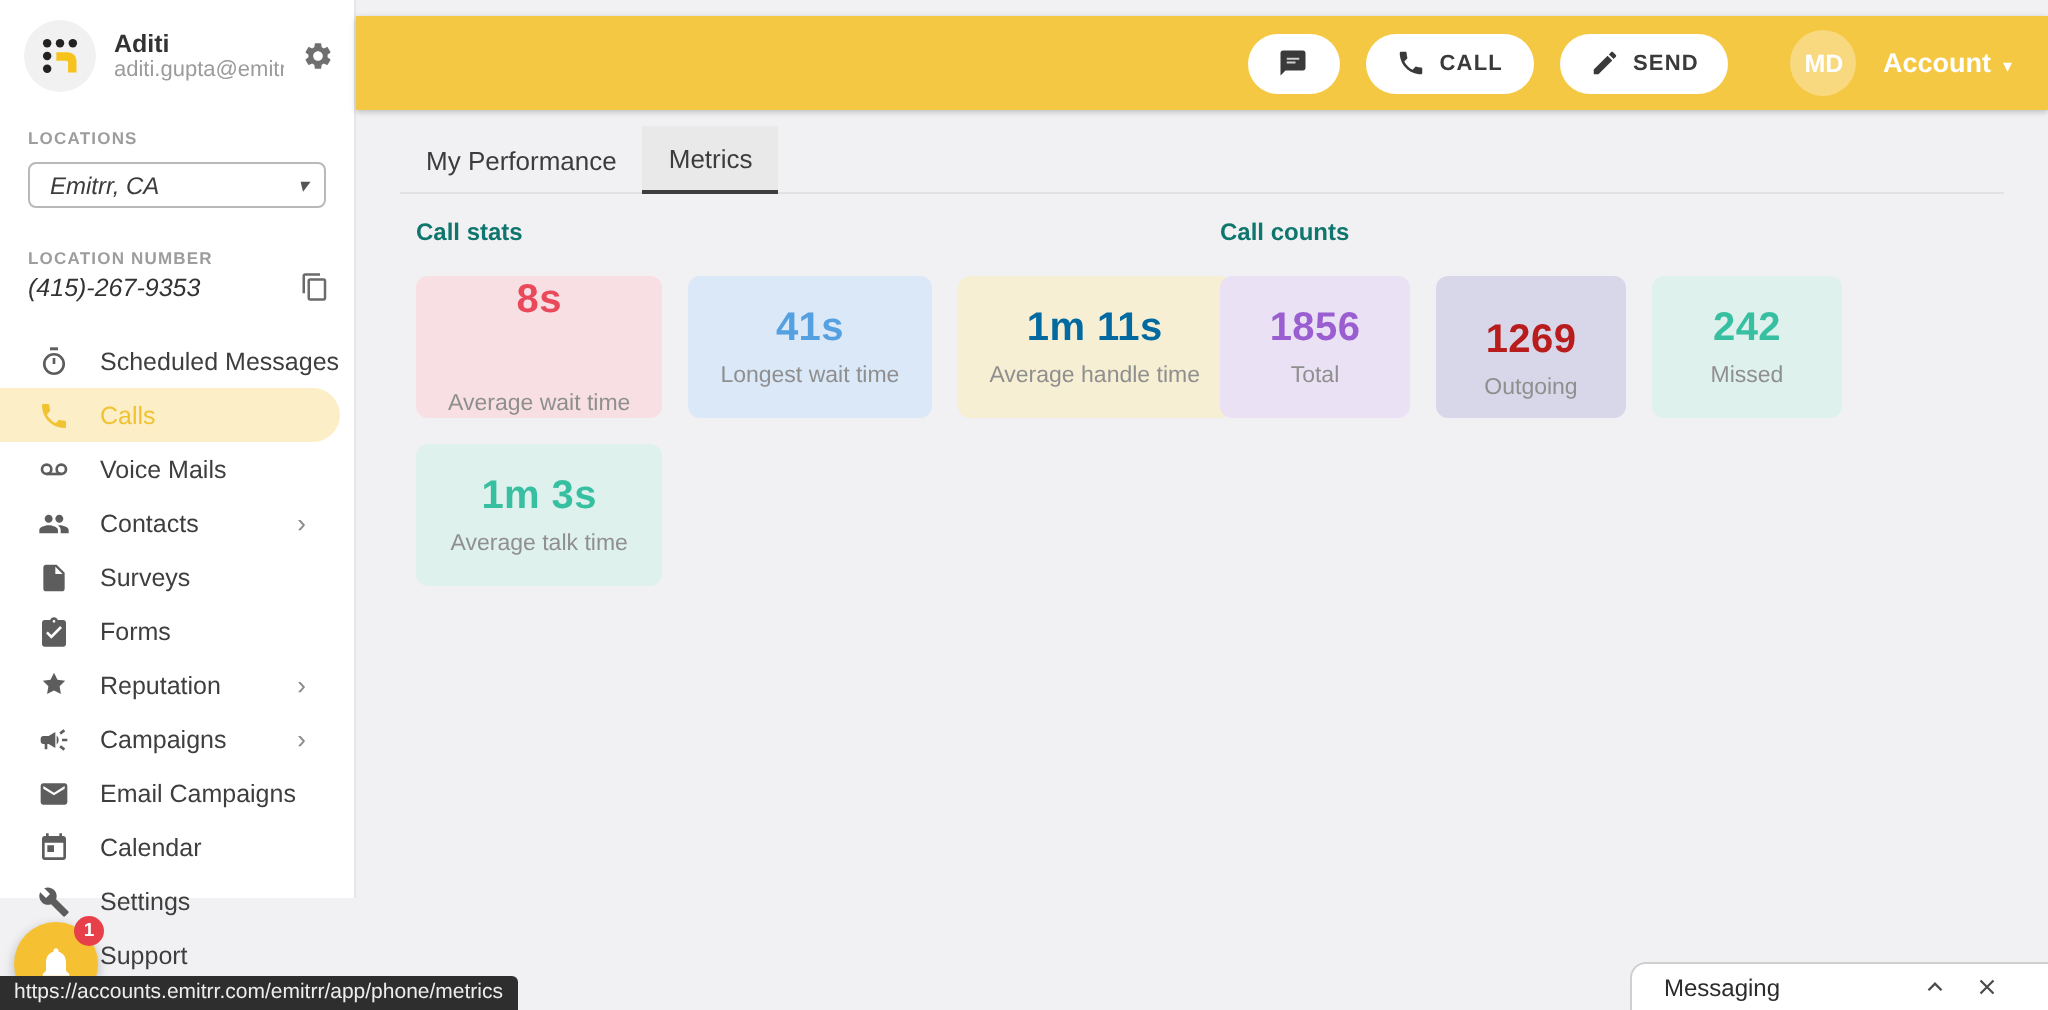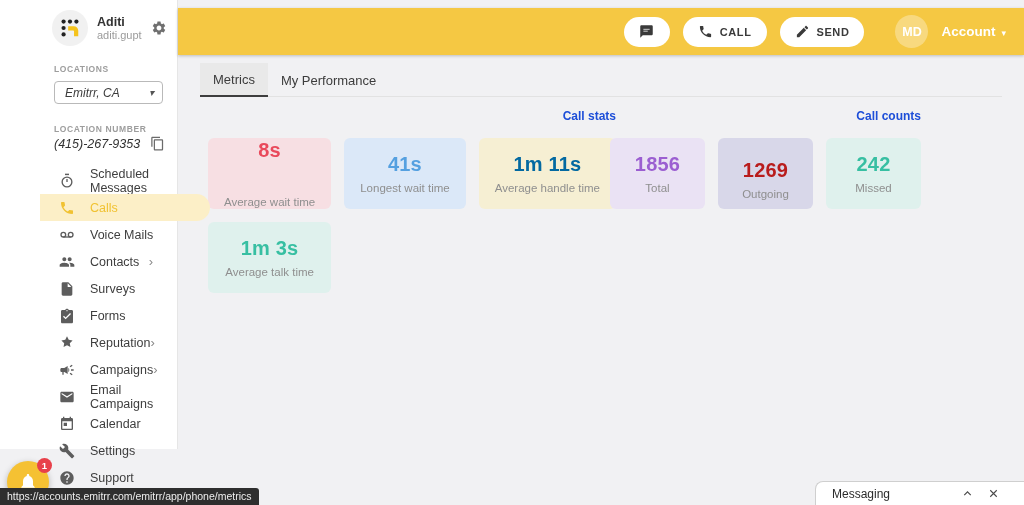--- a/index.html
+++ b/index.html
@@ -1,20 +1,20 @@
 <!DOCTYPE html>
 <html><head>
 <meta charset="utf-8">
 <style>
   * { margin:0; padding:0; box-sizing:border-box; }
   html,body { width:1024px; height:505px; overflow:hidden; font-family:"Liberation Sans", sans-serif; background:#f1f1f3; }
   .stage { position:relative; width:1024px; height:505px; }
 
   
-  .sidebar { position:absolute; left:0; top:0; width:178px; height:449px; background:#ffffff; border-right:1px solid #e6e6e6; z-index:10;padding-left:40px; }
+  .sidebar { position:absolute; left:0; top:0; width:178px; height:449px; background:#ffffff; border-right:1px solid #e6e6e6; z-index:10; }
   .user-row { display:flex; align-items:center; padding:10px 10px 0 12px; gap:9px; }
   .avatar-logo { width:36px; height:36px; border-radius:50%; background:#f1f1f1; display:flex; align-items:center; justify-content:center; flex:0 0 36px; }
   .user-meta { flex:1; min-width:0; }
   .user-name { font-size:12.5px; font-weight:bold; color:#333; }
   .user-email { font-size:11px; color:#9b9b9b; white-space:nowrap; overflow:hidden; }
   .gear { width:16px; height:16px; color:#6f6f6f; cursor:pointer; flex:0 0 16px; }
   .gear svg, .mi-icon svg, .copy-btn svg { width:100%; height:100%; display:block; }
 
   .side-label { font-size:8.5px; letter-spacing:.6px; color:#9d9d9d; font-weight:bold; padding:0 0 0 14px; }
   .lbl-locations { margin-top:18px; }
@@ -56,21 +56,21 @@
 
   
   .main { position:absolute; left:178px; top:47px; right:0; bottom:0; background:#f1f1f3; }
   .tabs-row { display:flex; align-items:flex-end; margin:16px 22px 0 22px; border-bottom:1px solid #e2e2e2; }
   .tab { font-size:13px; color:#3c3c3c; padding:9px 13px 8px 13px; cursor:pointer; }
   .tab.active { background:#e9e9e9; border-bottom:2px solid #3d3d3d; margin-bottom:-1px; }
 
   .section { position:absolute; }
   .section-stats { left:30px; top:62px; }
   .section-counts { left:432px; top:62px; }
-  .section-title { font-size:12px; font-weight:bold; color:#1d4ed8;text-align:right; }
+  .section-title { font-size:12px; font-weight:bold; color:#0f766e; }
   .cards { margin-top:15px; display:grid; grid-template-columns:repeat(3, max-content); gap:13px 13px; }
   .card { min-width:95px; height:71px; border-radius:6px; padding:10px 16px; display:flex; flex-direction:column; align-items:center; justify-content:center; }
   .card-value { font-size:20px; font-weight:bold; letter-spacing:.2px; white-space:nowrap; }
   .card-label { font-size:11.5px; color:#8f8f8f; margin-top:6px; white-space:nowrap; }
 
   
   .msg-panel { position:absolute; right:0; bottom:0; width:209px; height:24px; background:#fff; border:1px solid #cfcfcf; border-right:none; border-bottom:none; border-top-left-radius:8px; display:flex; align-items:center; padding:0 24px 0 16px; z-index:60; }
   .msg-title { flex:1; font-size:12px; color:#2b2b2b; }
   .msg-ico { width:13px; height:13px; color:#4a4a4a; cursor:pointer; margin-left:13px; }
   .msg-ico svg { width:100%; height:100%; display:block; }
@@ -280,22 +280,22 @@
     </button>
     <div class="avatar-md">MD</div>
     <div class="account">
       <span class="account-label">Account</span>
       <span class="account-caret">▾</span>
     </div>
   </div>
 
   <div class="main">
     <div class="tabs-row">
+      <div class="tab">My Performance</div>
       <div class="tab active">Metrics</div>
-      <div class="tab">My Performance</div>
     </div>
 
     <div class="section section-stats">
       <div class="section-title" id="section-title-0">Call stats</div>
       <div class="cards" id="cards-0">
   <div class="card" style="background: rgb(247, 223, 227); gap: 28px;">
     <span class="card-value" style="color: rgb(233, 73, 91);">8s</span>
     <span class="card-label">Average wait time</span>
   </div>
 

